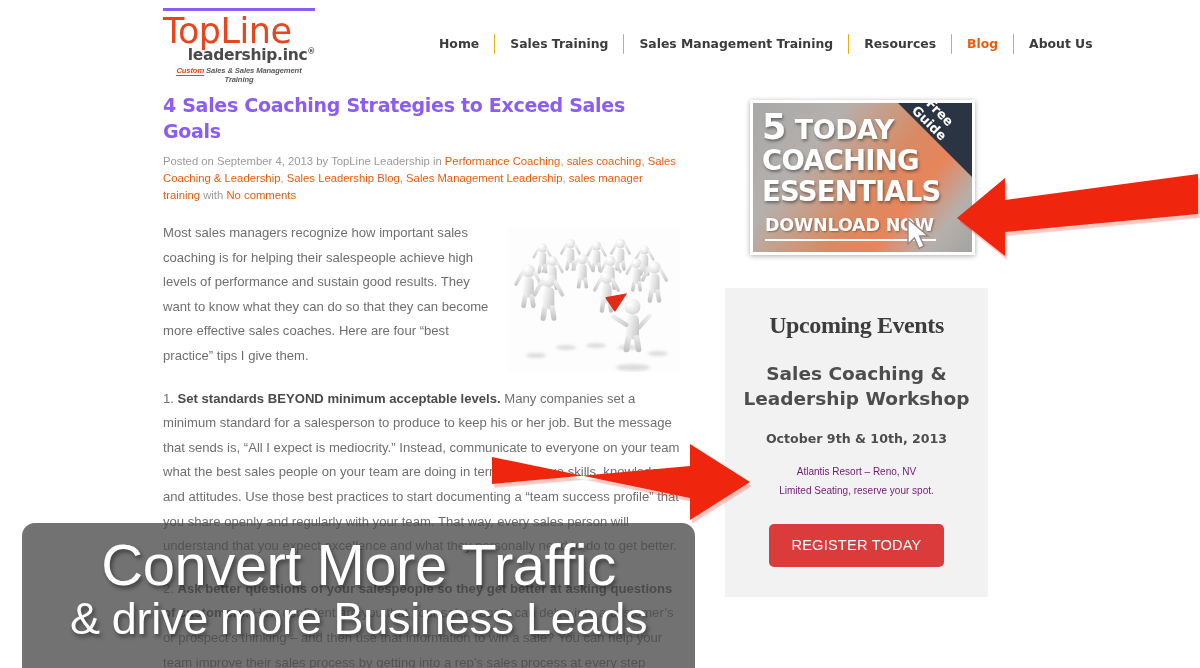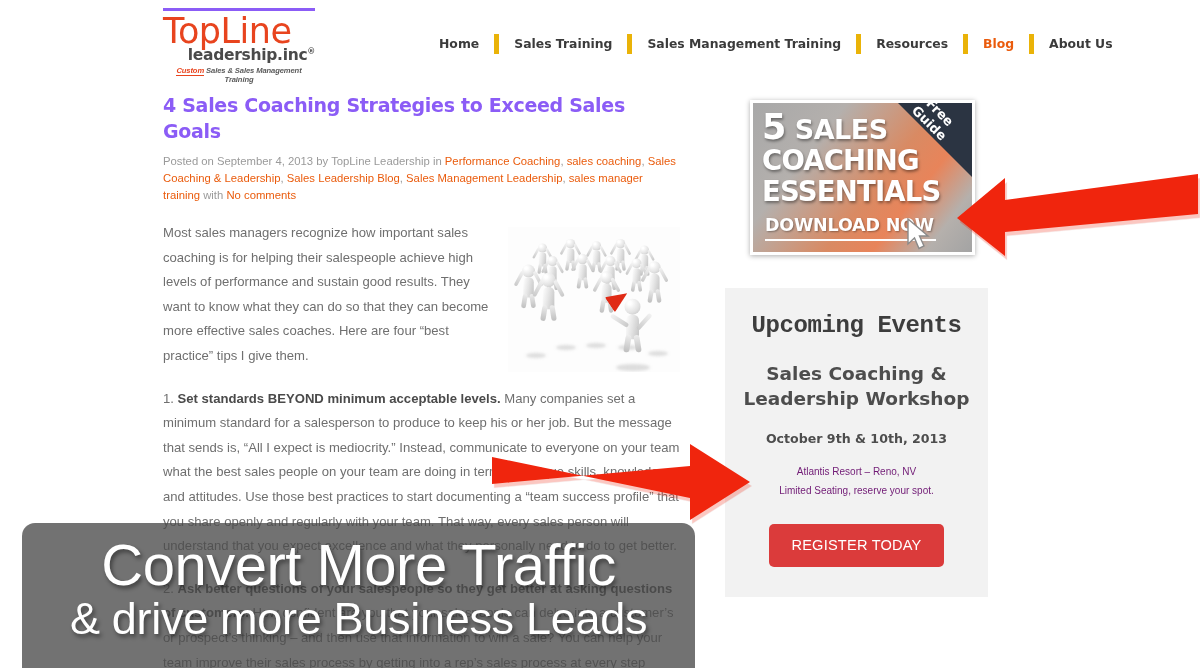--- a/index.html
+++ b/index.html
@@ -69,21 +69,21 @@
     display: flex;
     align-items: center;
   }
   .main-nav a {
     font-family: "DejaVu Sans", sans-serif;
     font-size: 12.4px;
     font-weight: 700;
     color: #3b3b3b;
     text-decoration: none;
     padding: 2px 15px;
-    border-right: 5px solid #eab308;
+    border-right: 1px solid #eab308;
     line-height: 16px;
     white-space: nowrap;
   }
   .main-nav a:last-child { border-right: none; text-align: center; }
   .main-nav a.active { color: #EA5B0C; }
 
   
   .content-wrap {
     position: relative;
     width: 1200px;
@@ -254,21 +254,21 @@
 
   .events-box {
     position: absolute;
     left: 0; top: 196px;
     width: 263px;
     background: #f2f2f2;
     padding: 24px 14px 30px 14px;
     text-align: center;
   }
   .events-title {
-    font-family: Liberation Mono, monospace;
+    font-family: Liberation Serif, serif;
     font-size: 24px;
     font-weight: 700;
     color: #3d3d3d;
     margin: 0 0 22px 0;
     letter-spacing: -0.4px;
   }
   .event-name {
     font-family: "DejaVu Sans", sans-serif;
     font-size: 18.5px;
     font-weight: 700;
@@ -504,21 +504,21 @@
 
       <p><span>2. </span><b>Ask better questions of your salespeople so they get better at asking questions of customers.</b><span> How confident are you that your salespeople can delve into a customer’s or prospect’s thinking – and then use that information to win a sale? You can help your team improve their sales process by getting into a rep’s sales process at every step along the way. For example…</span></p>
 
     </div>
   </article>
 
   <aside class="sidebar">
 
     <div class="promo-banner">
       <div class="pb-text">
-        <div class="pb-l1"><span class="big">5</span><span> SALES</span></div>
+        <div class="pb-l1"><span class="big">5</span><span> TODAY</span></div>
         <div class="pb-l2">COACHING</div>
         <div class="pb-l3">ESSENTIALS</div>
       </div>
       <div class="pb-cta">DOWNLOAD NOW</div>
       <div class="pb-ribbon"></div>
       <div class="pb-ribbon-text">
         <div>Free</div>
         <div>Guide</div>
       </div>
       <svg class="pb-cursor" viewBox="0 0 26 32">

